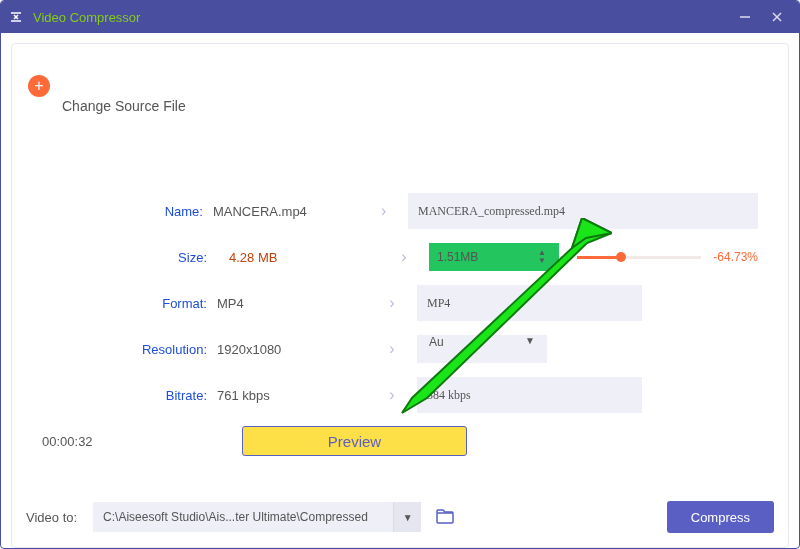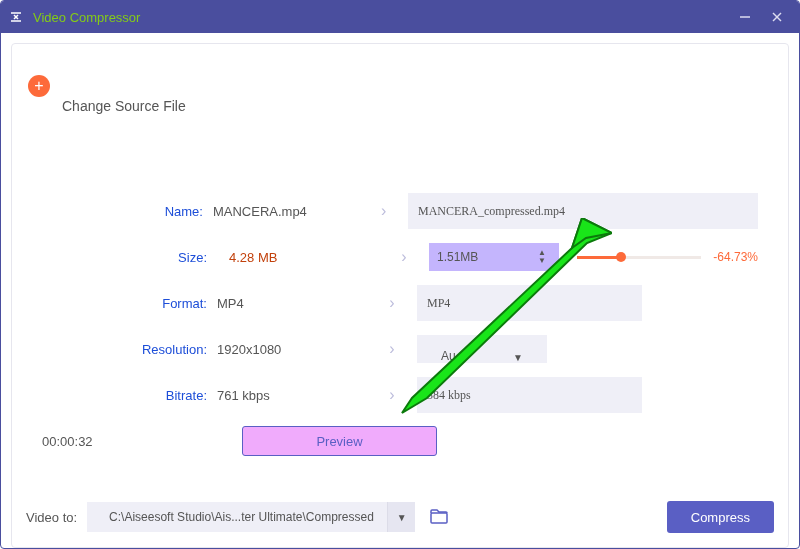--- a/index.html
+++ b/index.html
@@ -30,50 +30,50 @@
   .row-value.orange { color: #c2410c; margin-left: 12px; }
   .row-arrow { width: 50px; text-align: center; color: #bdbddc; font-size: 16px; }
   .row-input-area { flex: 1; display: flex; align-items: center; }
 
   .txt-input {
     width: 225px; height: 36px; background: #efeff7; border: none;
     padding: 0 10px; font-size: 12px; color: #555; outline: none; font-family: Liberation Serif, serif;
   }
   .txt-input.wide { width: 350px; }
   .num-input {
-    width: 130px; height: 28px; background: #c4b5fd; border: none;
+    width: 130px; height: 28px; background: #22c55e; border: none;
     padding: 0 8px; font-size: 12px; color: #555; outline: none;
     display: inline-flex; align-items: center; position: relative;
   }
   .num-spin { width: 18px; height: 22px; display: inline-flex; flex-direction: column; justify-content: center; margin-left: auto; }
   .num-spin div { height: 8px; display: flex; align-items: center; justify-content: center; color: #555; font-size: 8px; line-height: 1; }
 
   .select-box {
     width: 130px; height: 28px; background: #efeff7; border: none;
-    padding: 0 24px; font-size: 12px; color: #555; display: inline-flex; align-items: flex-end;
+    padding: 0 12px; font-size: 12px; color: #555; display: inline-flex; align-items: flex-start;
   }
   .select-caret { margin-left: auto; font-size: 10px; color: #555; }
 
   .slider-area { flex: 1; display: flex; align-items: center; margin-left: 18px; min-width: 0; }
   .slider-track { position: relative; flex: 1; height: 3px; background: #f0e9e6; }
   .slider-fill { position: absolute; left: 0; top: 0; height: 3px; background: #fd6a3a; }
   .slider-handle { position: absolute; top: 50%; width: 10px; height: 10px; background: #fd6a3a; border-radius: 50%; transform: translate(-50%, -50%); }
   .pct-label { color: #fd6a3a; font-size: 12px; margin-left: 12px; white-space: nowrap; }
 
   .preview-btn {
-    width: 195px; height: 30px; border: 1px solid #5a5fc4; color: #5a5fc4;
-    background: #f0abfc; border-radius: 3px; font-size: 13px; display: inline-flex;
+    width: 225px; height: 30px; border: 1px solid #5a5fc4; color: #5a5fc4;
+    background: #fde047; border-radius: 3px; font-size: 15px; display: inline-flex;
     align-items: center; justify-content: center; cursor: default;
   }
 
   .bottom-bar { height: 60px; display: flex; align-items: center; padding: 0 14px; }
   .bottom-label { color: #555; font-size: 13px; margin-right: 10px; }
   .path-box {
     height: 30px; background: #efeff7; border: none; display: flex; align-items: center;
-    font-size: 12px; color: #555; padding-left: 22px; width: 300px;
+    font-size: 12px; color: #555; padding-left: 10px; width: 300px; margin-left: 6px;
   }
   .path-dd { width: 28px; height: 30px; background: #e6e6f1; display: inline-flex; align-items: center; justify-content: center; font-size: 10px; color: #555; border-left: 1px solid #dcdce8; }
   .folder-btn { width: 28px; height: 28px; margin-left: 10px; display: inline-flex; align-items: center; justify-content: center; }
   .spacer { flex: 1; }
   .compress-btn {
     height: 32px; padding: 0 24px; background: #5a5fc4; color: #fff;
     border-radius: 3px; font-size: 13px; display: inline-flex; align-items: center; justify-content: center;
   }
 
   .arrow-annot { position: absolute; pointer-events: none; }

